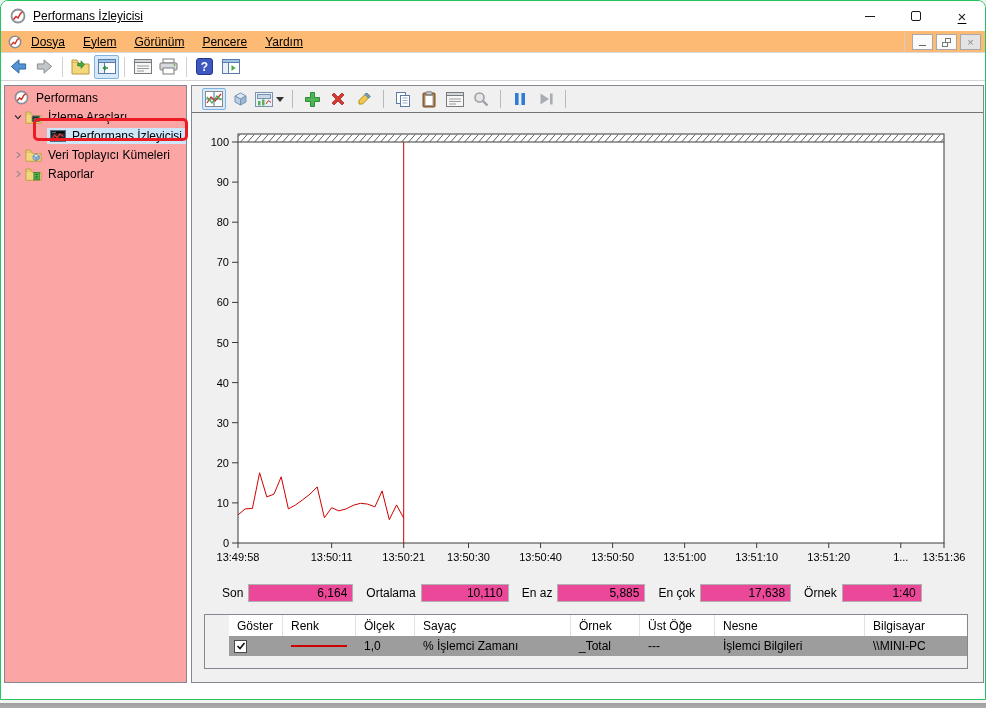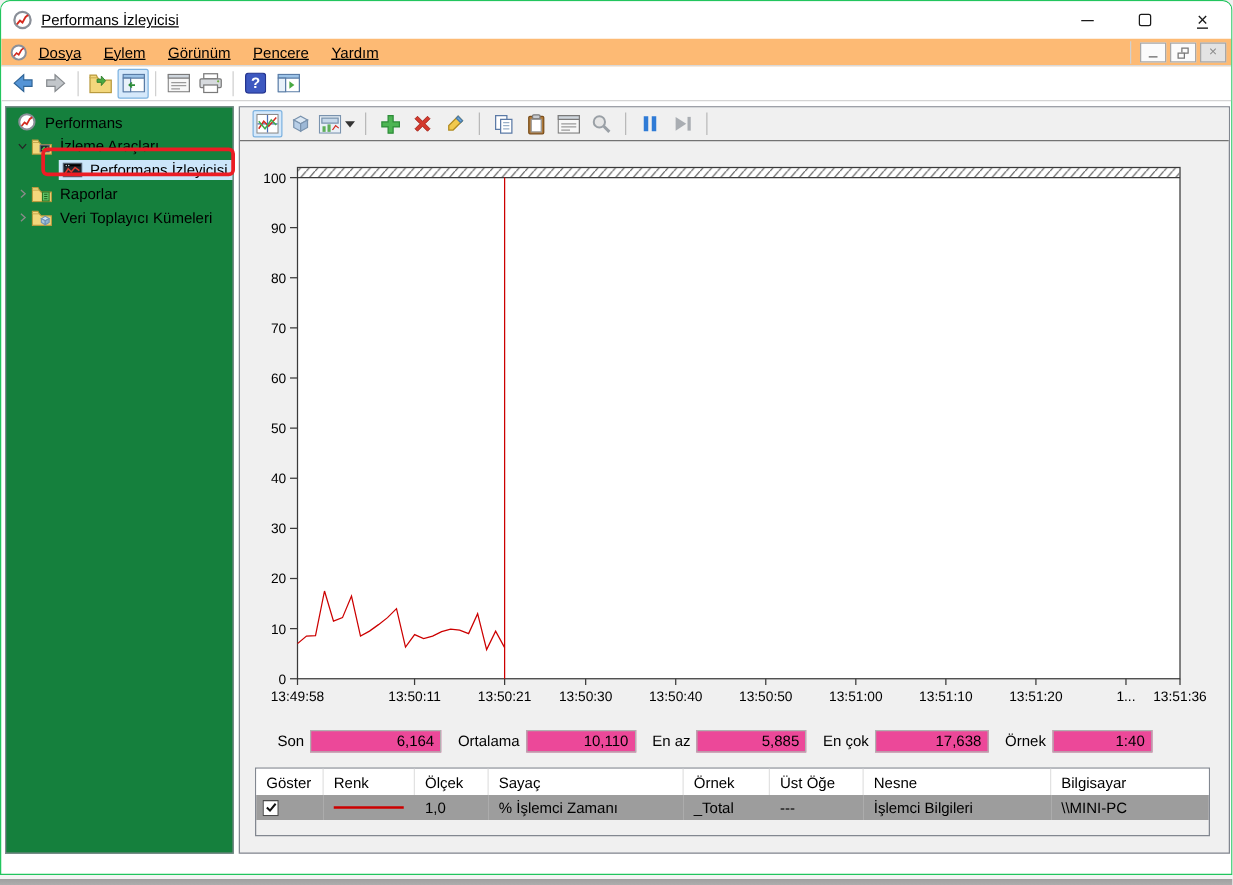--- a/index.html
+++ b/index.html
@@ -33,21 +33,21 @@
   .restore-glyph { position:relative; width:9px; height:9px; display:block; }
   .rg-back { position:absolute; right:0; top:0; width:6px; height:5px; border:1px solid #777; }
   .rg-front { position:absolute; left:0; bottom:0; width:6px; height:5px; border:1px solid #777; background:#fbfbfb; }
   .mdi-x { font-size:11px; color:#8a8a8a; line-height:1; }
   
   .toolbar { height:28px; display:flex; align-items:center; padding-left:5px; gap:1px; border-bottom:1px solid #d4d4d4; background:#fff; }
   .tbtn { width:25px; height:24px; display:flex; align-items:center; justify-content:center; border:1px solid transparent; border-radius:2px; }
   .tbtn.active { background:#d6e9fb; border:1px solid #7eb3e0; }
   .tsep { width:1px; height:20px; background:#d0d0d0; margin:0 4px; }
   
-  .sidebar { position:absolute; left:3px; top:84px; width:183px; height:598px; background:#15803d; border:1px solid #828790; overflow:hidden; }
+  .sidebar { position:absolute; left:3px; top:84px; width:183px; height:598px; background:#fca5a5; border:1px solid #828790; overflow:hidden; }
   .tree { padding-top:2px; }
   .tree-row { display:flex; align-items:center; height:19px; font-size:12px; white-space:nowrap; }
   .tree-row .lbl { padding:1px 3px; }
   .tree-row.selected .sel-wrap { background:#cce6fa; display:flex; align-items:center; padding:0 2px; }
   .chev { width:14px; display:flex; justify-content:center; flex:none; }
   .ticon { width:17px; display:flex; justify-content:center; flex:none; margin-right:3px; }
   .main-panel { position:absolute; left:190px; top:84px; width:793px; height:598px; background:#f0f0f0; border:1px solid #828790; }
   
   .graph-toolbar { position:absolute; left:0; top:0; width:100%; height:27px; display:flex; align-items:center; padding-left:10px; gap:2px; border-bottom:1px solid #737373; background:#f0f0f0; }
   .gbtn { min-width:24px; height:22px; display:flex; align-items:center; justify-content:center; border:1px solid transparent; border-radius:2px; }
@@ -58,21 +58,21 @@
   #plot-svg { position:absolute; left:4px; top:35px; font-family:"Liberation Sans",sans-serif; }
   
   .stats { position:absolute; left:30px; top:498px; width:730px; display:flex; align-items:center; font-size:12px; }
   .stat { display:flex; align-items:center; margin-right:13px; }
   .stat:last-child { margin-right:0; }
   .stat .s-lbl { margin-right:5px; }
   .stat .s-box { height:18px; border:1px solid #b0b0b0; background:#ec4899; padding:1px 5px 0 4px; text-align:right; }
   .w105{width:105px}.w88{width:88px}.w91{width:91px}.w80{width:80px}
   
   .legend { position:absolute; left:12px; top:528px; width:764px; height:55px; border:1px solid #828790; background:#f0f0f0; font-size:12px; }
-  .lg-grid { display:grid; grid-template-columns:54px 73px 59px 156px 69px 75px 150px 1fr; }
+  .lg-grid { display:grid; grid-template-columns:54px 73px 59px 156px 69px 75px 150px 1fr;margin-left:24px; }
   .lg-head { background:#fff; }
   .lg-head .cell { padding:4px 4px 3px 8px; border-right:1px solid #e2e2e2; white-space:nowrap; overflow:hidden; }
   .lg-row .cell { height:20px; display:flex; align-items:center; padding-left:8px; background:#9d9d9d; white-space:nowrap; overflow:hidden; }
   .cbx { width:13px; height:13px; background:#fff; border:1px solid #4a4a4a; display:flex; align-items:center; justify-content:center; margin-left:-3px; }
   .color-sample { width:56px; height:2px; background:#cc0000; }
   
   .annotation-box { position:absolute; left:33px; top:118px; width:155px; height:23px; border:3px solid #ec1c24; border-radius:5px; z-index:50; }
   
   .taskbar-strip { position:absolute; left:0; top:700px; width:986px; height:8px;
     background:linear-gradient(to bottom,#f3f3f3 0,#f3f3f3 3px,#9f9f9f 3px,#adadad 8px); }
@@ -233,44 +233,44 @@
       <div class="tree-row" style="padding-left:6px;">
         <span class="chev">
           <svg width="10" height="10" viewBox="0 0 12 12">
               <polyline points="4.5,2.5 8.5,6 4.5,9.5" fill="none" stroke="#8a8a8a" stroke-width="1.3"></polyline>
             </svg>
         </span>
         <span class="ticon">
           <svg width="17" height="14" viewBox="0 0 19 15">
               <path d="M1 4 h6 l2 2 h9 v8.5 H1 Z" fill="#f3d77c" stroke="#b99a3e"></path>
               <path d="M1 4 v-2 h5 l1 2" fill="#f3d77c" stroke="#b99a3e"></path>
+              <path d="M9 8.5 l3.5 -2 3.5 2 -3.5 2 Z" fill="#cfe3f5" stroke="#6f93b5"></path>
+              <path d="M9 8.5 v3.5 l3.5 2 v-3.5 Z" fill="#a9c6e0" stroke="#6f93b5"></path>
+              <path d="M16 8.5 v3.5 l-3.5 2 v-3.5 Z" fill="#8fb3d4" stroke="#6f93b5"></path>
+            </svg>
+        </span>
+        <span class="lbl">Veri Toplayıcı Kümeleri</span>
+      </div>
+      <div class="tree-row" style="padding-left:6px;">
+        <span class="chev">
+          <svg width="10" height="10" viewBox="0 0 12 12">
+              <polyline points="4.5,2.5 8.5,6 4.5,9.5" fill="none" stroke="#8a8a8a" stroke-width="1.3"></polyline>
+            </svg>
+        </span>
+        <span class="ticon">
+          <svg width="17" height="14" viewBox="0 0 19 15">
+              <path d="M1 4 h6 l2 2 h9 v8.5 H1 Z" fill="#f3d77c" stroke="#b99a3e"></path>
+              <path d="M1 4 v-2 h5 l1 2" fill="#f3d77c" stroke="#b99a3e"></path>
               <rect x="10" y="6" width="6" height="8" fill="#5fc468" stroke="#2c7a28"></rect>
               <line x1="11.5" y1="8" x2="14.5" y2="8" stroke="#1e5c1c"></line>
               <line x1="11.5" y1="10" x2="14.5" y2="10" stroke="#1e5c1c"></line>
               <line x1="11.5" y1="12" x2="14.5" y2="12" stroke="#1e5c1c"></line>
             </svg>
         </span>
         <span class="lbl">Raporlar</span>
-      </div>
-      <div class="tree-row" style="padding-left:6px;">
-        <span class="chev">
-          <svg width="10" height="10" viewBox="0 0 12 12">
-              <polyline points="4.5,2.5 8.5,6 4.5,9.5" fill="none" stroke="#8a8a8a" stroke-width="1.3"></polyline>
-            </svg>
-        </span>
-        <span class="ticon">
-          <svg width="17" height="14" viewBox="0 0 19 15">
-              <path d="M1 4 h6 l2 2 h9 v8.5 H1 Z" fill="#f3d77c" stroke="#b99a3e"></path>
-              <path d="M1 4 v-2 h5 l1 2" fill="#f3d77c" stroke="#b99a3e"></path>
-              <path d="M9 8.5 l3.5 -2 3.5 2 -3.5 2 Z" fill="#cfe3f5" stroke="#6f93b5"></path>
-              <path d="M9 8.5 v3.5 l3.5 2 v-3.5 Z" fill="#a9c6e0" stroke="#6f93b5"></path>
-              <path d="M16 8.5 v3.5 l-3.5 2 v-3.5 Z" fill="#8fb3d4" stroke="#6f93b5"></path>
-            </svg>
-        </span>
-        <span class="lbl">Veri Toplayıcı Kümeleri</span>
       </div>
     </div>
   </div>
 
   <div class="main-panel">
 
     <div class="graph-toolbar">
       <div class="gbtn active">
         <svg width="18" height="16" viewBox="0 0 18 16">
           <rect x="0.5" y="0.5" width="17" height="15" fill="#fff" stroke="#8a8a8a"></rect>

